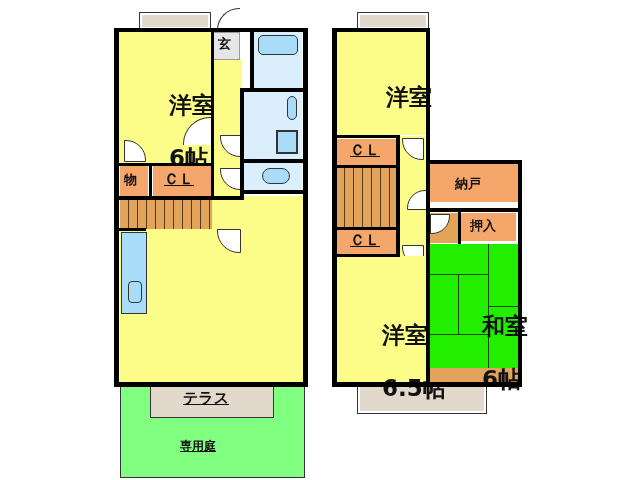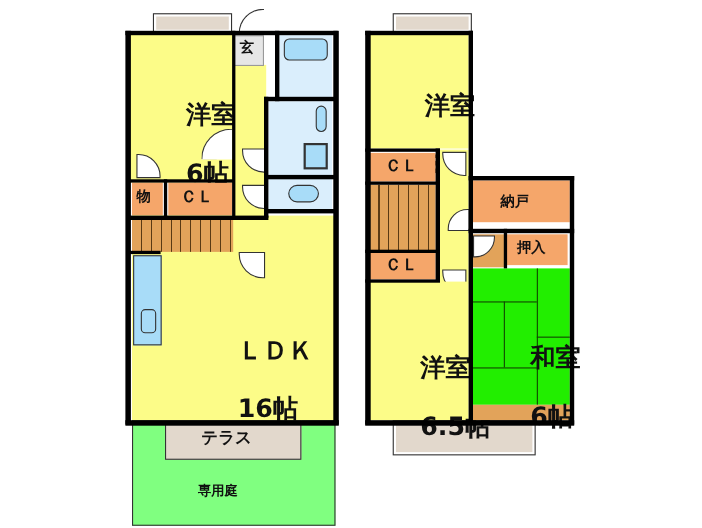--- a/index.html
+++ b/index.html
@@ -2,21 +2,21 @@
 <html><head>
   <meta charset="utf-8">
   <style>
     html, body { margin: 0; padding: 0; background: #ffffff; }
     body { width: 638px; height: 480px; position: relative; overflow: hidden;
            font-family: "DejaVu Sans", sans-serif; }
     .abs { position: absolute; box-sizing: border-box; }
     .wall { position: absolute; background: #000; }
     .lbl { position: absolute; font-weight: bold; color: #111; line-height: 1.15; white-space: pre; }
     .big { font-size: 23px; }
-    .mid { font-size: 15px; }
+    .mid { font-size: 15px; text-decoration: underline; }
     .sm { font-size: 13px; }
     .door { position: absolute; border: 1px solid #333; background: #fff; }
     .stairs { background: repeating-linear-gradient(90deg, #e2a35a 0 8px, #5a3a14 8px 9px); }
   </style>
 </head>
 <body>
 
 <div class="abs" style="left:0;top:0;width:320px;height:480px;">
 
   <div class="abs" style="left:120px;top:382px;width:185px;height:96px;background:#80ff80;border:1px solid #333;"></div>
@@ -56,24 +56,20 @@
   <div class="abs" style="left:262px;top:168px;width:28px;height:16px;background:#a8dcf8;border:1px solid #333;border-radius:8px;"></div>
   <div class="door" style="left:220px;top:135px;width:20px;height:20px;border-radius:0 0 0 20px;"></div>
   <div class="door" style="left:220px;top:168px;width:20px;height:20px;border-radius:0 0 0 20px;"></div>
 
   <div class="abs" style="left:120px;top:196px;width:186px;height:186px;background:#fcfc88;"></div>
   <div class="abs" style="left:120px;top:196px;width:124px;height:35px;background:#fcfc88;"></div>
   <div class="abs stairs" style="left:120px;top:199px;width:92px;height:30px;"></div>
   <div class="abs" style="left:121px;top:232px;width:26px;height:82px;background:#a8dcf8;border:1px solid #333;"></div>
   <div class="abs" style="left:128px;top:281px;width:14px;height:22px;background:#a8dcf8;border:1px solid #333;border-radius:4px;"></div>
   <div class="door" style="left:217px;top:229px;width:22px;height:22px;border-radius:0 0 0 22px;"></div>
-  <div class="lbl big" style="left:184px;top:280px;">
-    <span>ＬＤＫ</span><br>
-    <span>16帖</span>
-  </div>
 
   <div class="wall" style="left:114px;top:28px;width:5px;height:358px;"></div>
   <div class="wall" style="left:114px;top:28px;width:193px;height:4px;"></div>
   <div class="wall" style="left:303px;top:28px;width:5px;height:358px;"></div>
   <div class="wall" style="left:114px;top:382px;width:194px;height:5px;"></div>
   <div class="wall" style="left:211px;top:28px;width:3px;height:170px;"></div>
   <div class="wall" style="left:118px;top:196px;width:126px;height:4px;"></div>
   <div class="wall" style="left:118px;top:163px;width:95px;height:3px;"></div>
   <div class="wall" style="left:149px;top:163px;width:3px;height:34px;"></div>
   <div class="wall" style="left:118px;top:228px;width:28px;height:3px;"></div>

